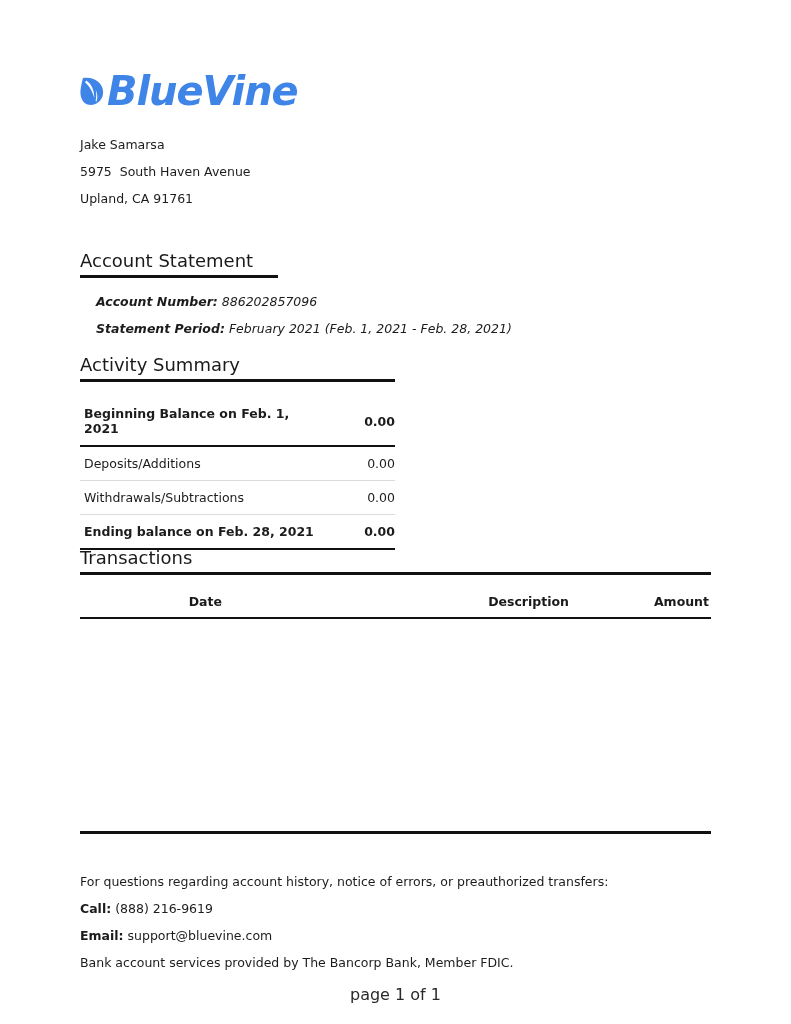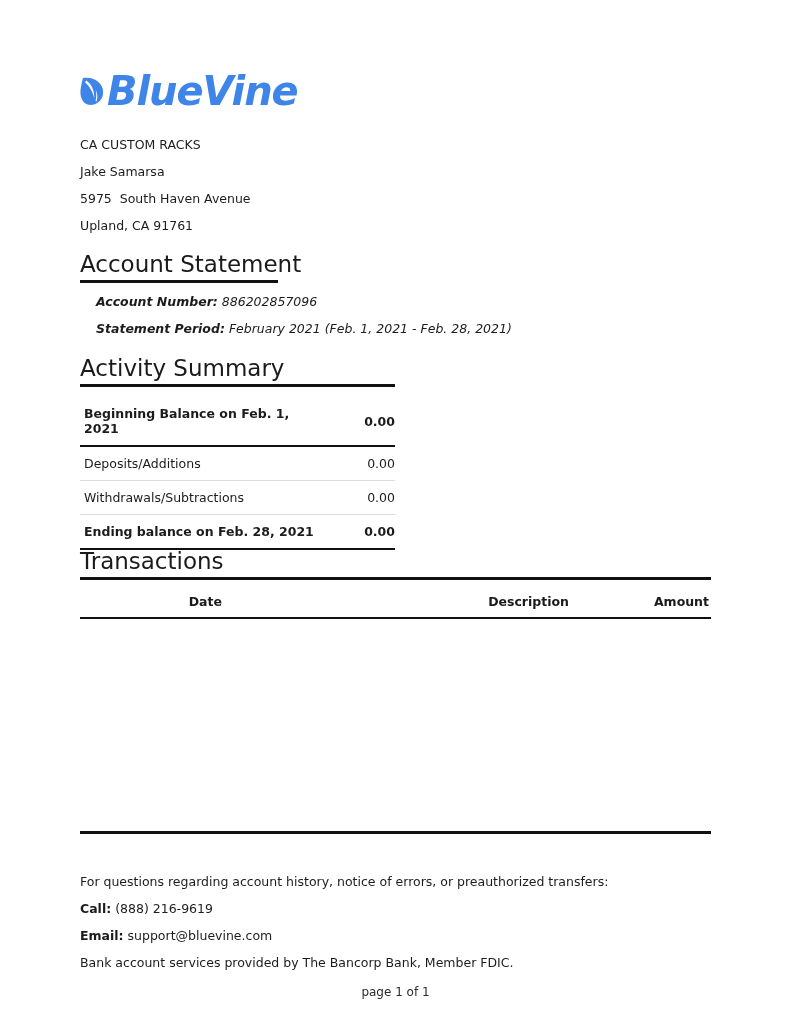--- a/index.html
+++ b/index.html
@@ -63,21 +63,21 @@
   }
   .addr-line {
     font-size: 12.5px;
     line-height: 27px;
     color: #1c1c1c;
     white-space: pre;
   }
 
   
   .h-title {
-    font-size: 23px;
+    font-size: 18px;
     font-weight: normal;
     color: #1a1a1a;
     line-height: 1.15;
     margin: 0;
     white-space: nowrap;
   }
   .rule-heavy {
     height: 3px;
     background: #111111;
     margin-top: 3px;
@@ -184,41 +184,40 @@
     white-space: nowrap;
   }
   .addl-line b { font-weight: bold; }
 
   .pagefoot {
     position: absolute;
     left: 0;
     top: 985px;
     width: 631px;
     text-align: center;
-    font-size: 12px;
+    font-size: 16px;
     color: #2a2a2a;
   }
 </style>
 </head>
 <body>
 
 <div class="page">
   <div class="content">
 
     <div class="logo-block">
       <svg class="logo-mark" viewBox="0 0 26 34" aria-hidden="true">
         <path d="M3.0 4.0 C 13.5 2.0, 24.5 9.0, 23.0 20.0 C 22.0 28.0, 14.0 32.5, 7.5 30.5 C 1.5 28.6, -0.6 21.0, 0.9 13.5 C 1.6 9.7, 2.2 6.2, 3.0 4.0 Z" fill="#3f85e8"></path>
         <path d="M6.2 6.6 C 11.6 10.0, 14.4 16.6, 14.3 24.2 C 13.0 18.8, 9.8 12.2, 5.1 8.6 Z" fill="#ffffff"></path>
         <path d="M15.6 26.9 C 16.4 23.6, 16.5 19.6, 15.8 16.0 C 17.6 19.4, 17.8 23.6, 16.6 27.6 Z" fill="#ffffff"></path>
       </svg>
       <span class="logo-word">BlueVine</span>
     </div>
 
     <div class="addr">
-      <div class="addr-line">CA CUSTOM RACKS</div>
       <div class="addr-line">Jake Samarsa</div>
       <div class="addr-line">5975  South Haven Avenue</div>
       <div class="addr-line">Upland, CA 91761</div>
     </div>
 
     <div class="sec-statement">
       <div class="h-title">Account Statement</div>
       <div class="rule-heavy"></div>
     </div>
 

